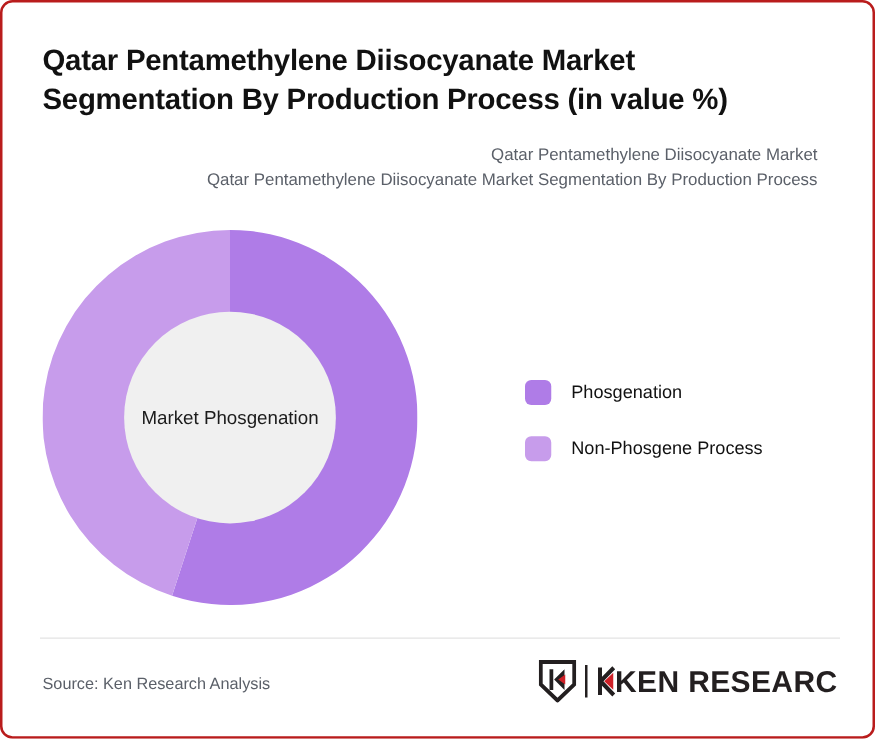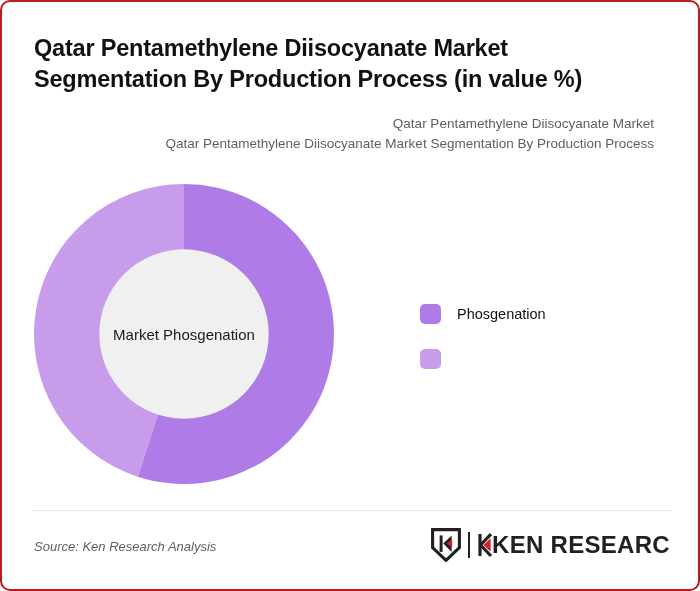--- a/index.html
+++ b/index.html
@@ -99,21 +99,20 @@
     width: 640px;
     height: 1px;
     background: #e4e4e4;
   }
   .source {
     position: absolute;
     left: 32px;
     top: 537px;
     font-size: 13px;
     color: #5b6069;
-    font-style: italic;
   }
   .logo {
     position: absolute;
     right: 28px;
     top: 525px;
     display: flex;
     align-items: center;
     height: 36px;
   }
   .logo-mark {
@@ -153,20 +152,21 @@
     </div>
   </div>
 
   <div class="legend">
     <div class="legend-row">
       <span class="legend-swatch" id="swatch-0" style="background: rgb(175, 124, 231);"></span>
       <span class="legend-label">Phosgenation</span>
     </div>
     <div class="legend-row">
       <span class="legend-swatch" id="swatch-1" style="background: rgb(199, 156, 235);"></span>
+      <span class="legend-label">Non-Phosgene Process</span>
     </div>
   </div>
 
   <div class="divider"></div>
 
   <div class="source">Source: Ken Research Analysis</div>
 
   <div class="logo">
     <svg class="logo-mark" width="30" height="34" viewBox="0 0 30 34">
       <path d="M1.6 1.6 H28.4 V19.5 L15 32.4 L1.6 19.5 Z" fill="#ffffff" stroke="#231f20" stroke-width="3.1"></path>

